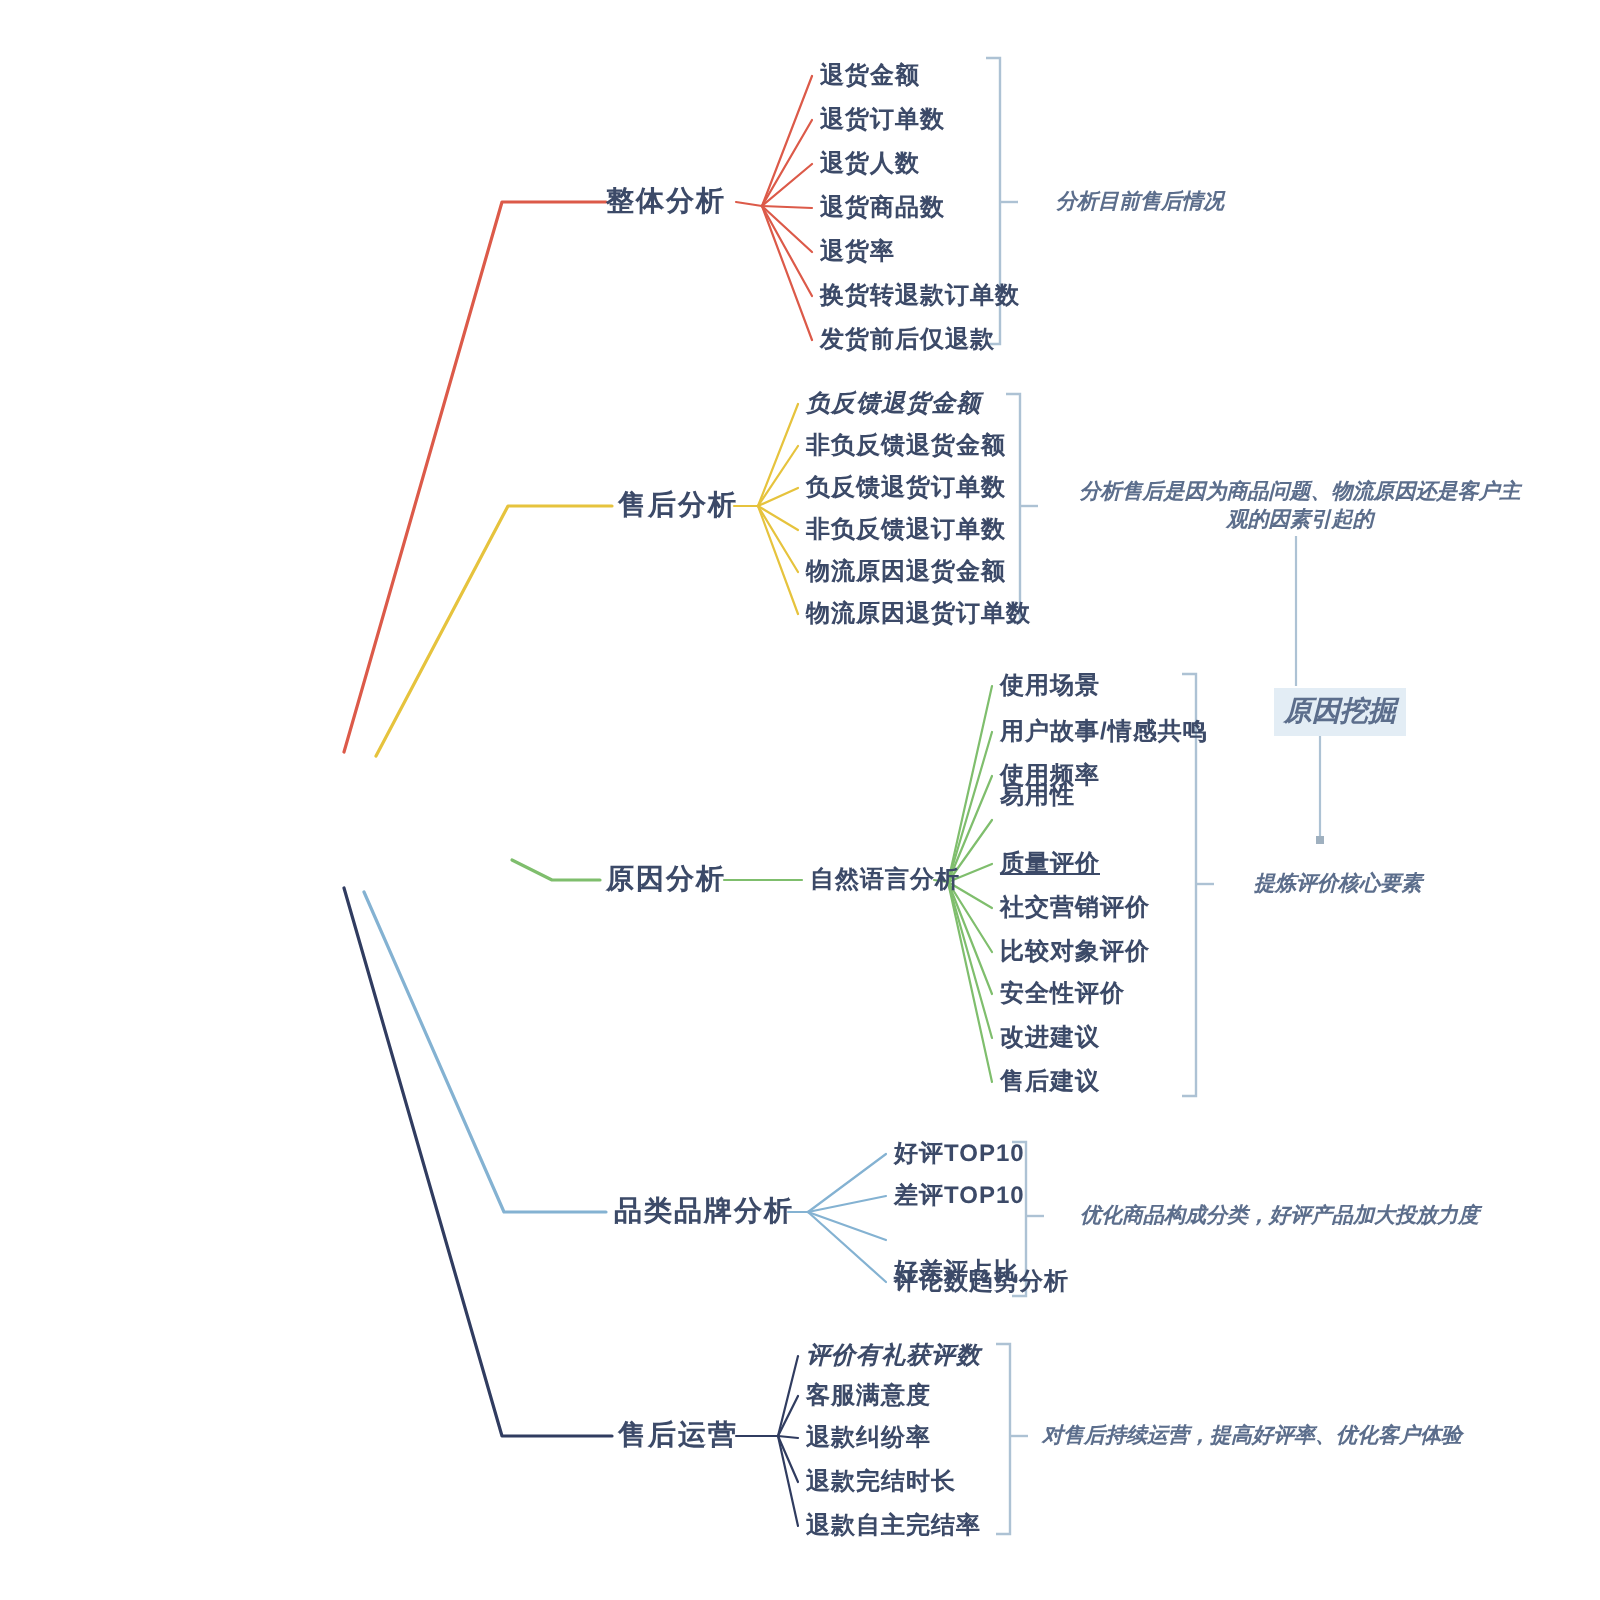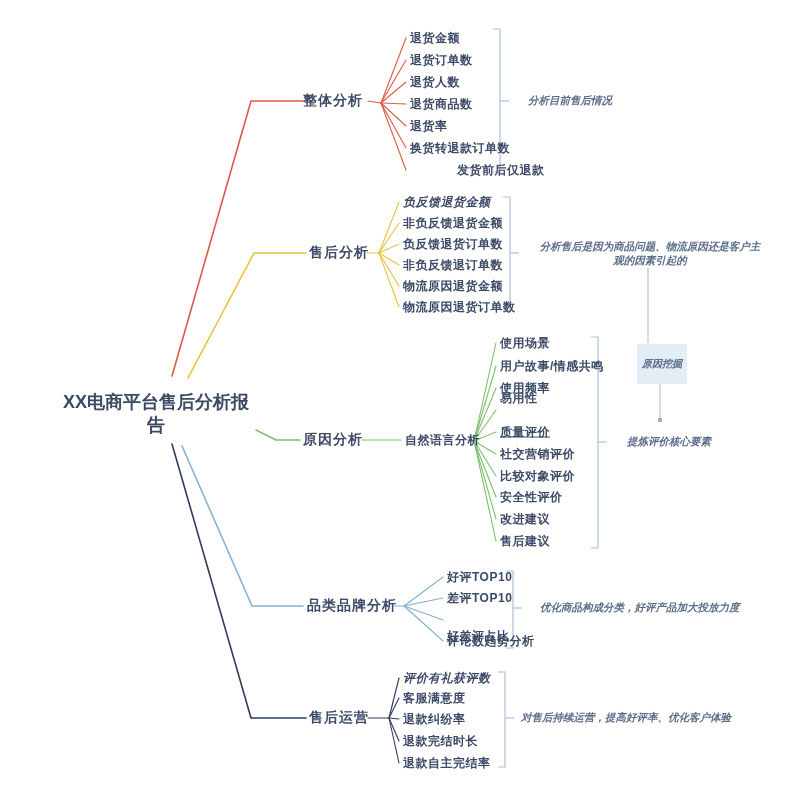--- a/index.html
+++ b/index.html
@@ -6,22 +6,22 @@
   .canvas{position:relative;width:800px;height:800px;background:#ffffff;overflow:hidden;
           font-family:"Liberation Sans", sans-serif;}
   svg.wires{position:absolute;left:0;top:0;width:800px;height:800px;}
   .node{position:absolute;transform:translateY(-50%);white-space:nowrap;color:#3c4a68;}
   .root{font-size:18px;font-weight:bold;text-align:center;line-height:23px;white-space:normal;
         transform:none;color:#3b4964;}
   .branch{font-size:14px;font-weight:bold;letter-spacing:1px;}
   .child{font-size:12px;font-weight:bold;letter-spacing:0.5px;}
   .anno{font-size:10.5px;font-style:italic;font-weight:bold;color:#5c6e8c;}
   .anno-block{white-space:normal;text-align:center;width:224px;transform:none;line-height:13.5px;}
-  .callout{position:absolute;font-size:10px;font-style:italic;font-weight:bold;color:#5c6e8c;
-           background:#e3edf5;padding:13px 5px;white-space:nowrap;}
+  .callout{position:absolute;font-size:14px;font-style:italic;font-weight:bold;color:#5c6e8c;
+           background:#e3edf5;padding:3px 5px;white-space:nowrap;}
   .watermark{font-size:23px;font-weight:bold;color:#b8bbc0;letter-spacing:1px;
              text-shadow:1px 1px 0 #ffffff,-1px -1px 0 #f2f2f2;}
 </style>
 </head>
 <body>
 
 <div class="canvas">
 
   <svg class="wires" viewBox="0 0 800 800">
 
@@ -103,35 +103,34 @@
         <path d="M505 718 L514 718"></path>
     </g>
 
     <g fill="none" stroke="#adc2d4" stroke-width="1.1">
       <path d="M648 268 L648 343"></path>
       <path d="M660 361 L660 419"></path>
     </g>
     <rect x="658" y="418" width="4" height="4" fill="#9fb0bf"></rect>
   </svg>
 
-  <div class="node root" style="left:58px;top:391px;width:196px;">XX电商平台售后分析报告</div>
 
   <div class="node branch" style="left:303px;top:101px;">整体分析</div>
   <div class="node branch" style="left:309px;top:253px;">售后分析</div>
   <div class="node branch" style="left:303px;top:440px;">原因分析</div>
   <div class="node branch" style="left:307px;top:606px;">品类品牌分析</div>
   <div class="node branch" style="left:309px;top:718px;">售后运营</div>
 
   <div class="node child" style="left:410px;top:38px;">退货金额</div>
   <div class="node child" style="left:410px;top:60px;">退货订单数</div>
   <div class="node child" style="left:410px;top:82px;">退货人数</div>
   <div class="node child" style="left:410px;top:104px;">退货商品数</div>
   <div class="node child" style="left:410px;top:126px;">退货率</div>
   <div class="node child" style="left:410px;top:148px;">换货转退款订单数</div>
-  <div class="node child" style="left:410px;top:170px;margin-left:47px;">发货前后仅退款</div>
+  <div class="node child" style="left:410px;top:170px;">发货前后仅退款</div>
 
   <div class="node child" style="left:403px;top:202px;font-style:italic;">负反馈退货金额</div>
   <div class="node child" style="left:403px;top:223px;">非负反馈退货金额</div>
   <div class="node child" style="left:403px;top:244px;">负反馈退货订单数</div>
   <div class="node child" style="left:403px;top:265px;">非负反馈退订单数</div>
   <div class="node child" style="left:403px;top:286px;">物流原因退货金额</div>
   <div class="node child" style="left:403px;top:307px;">物流原因退货订单数</div>
 
   <div class="node child" style="left:405px;top:440px;">自然语言分析</div>
   <div class="node child" style="left:500px;top:343px;">使用场景</div>

